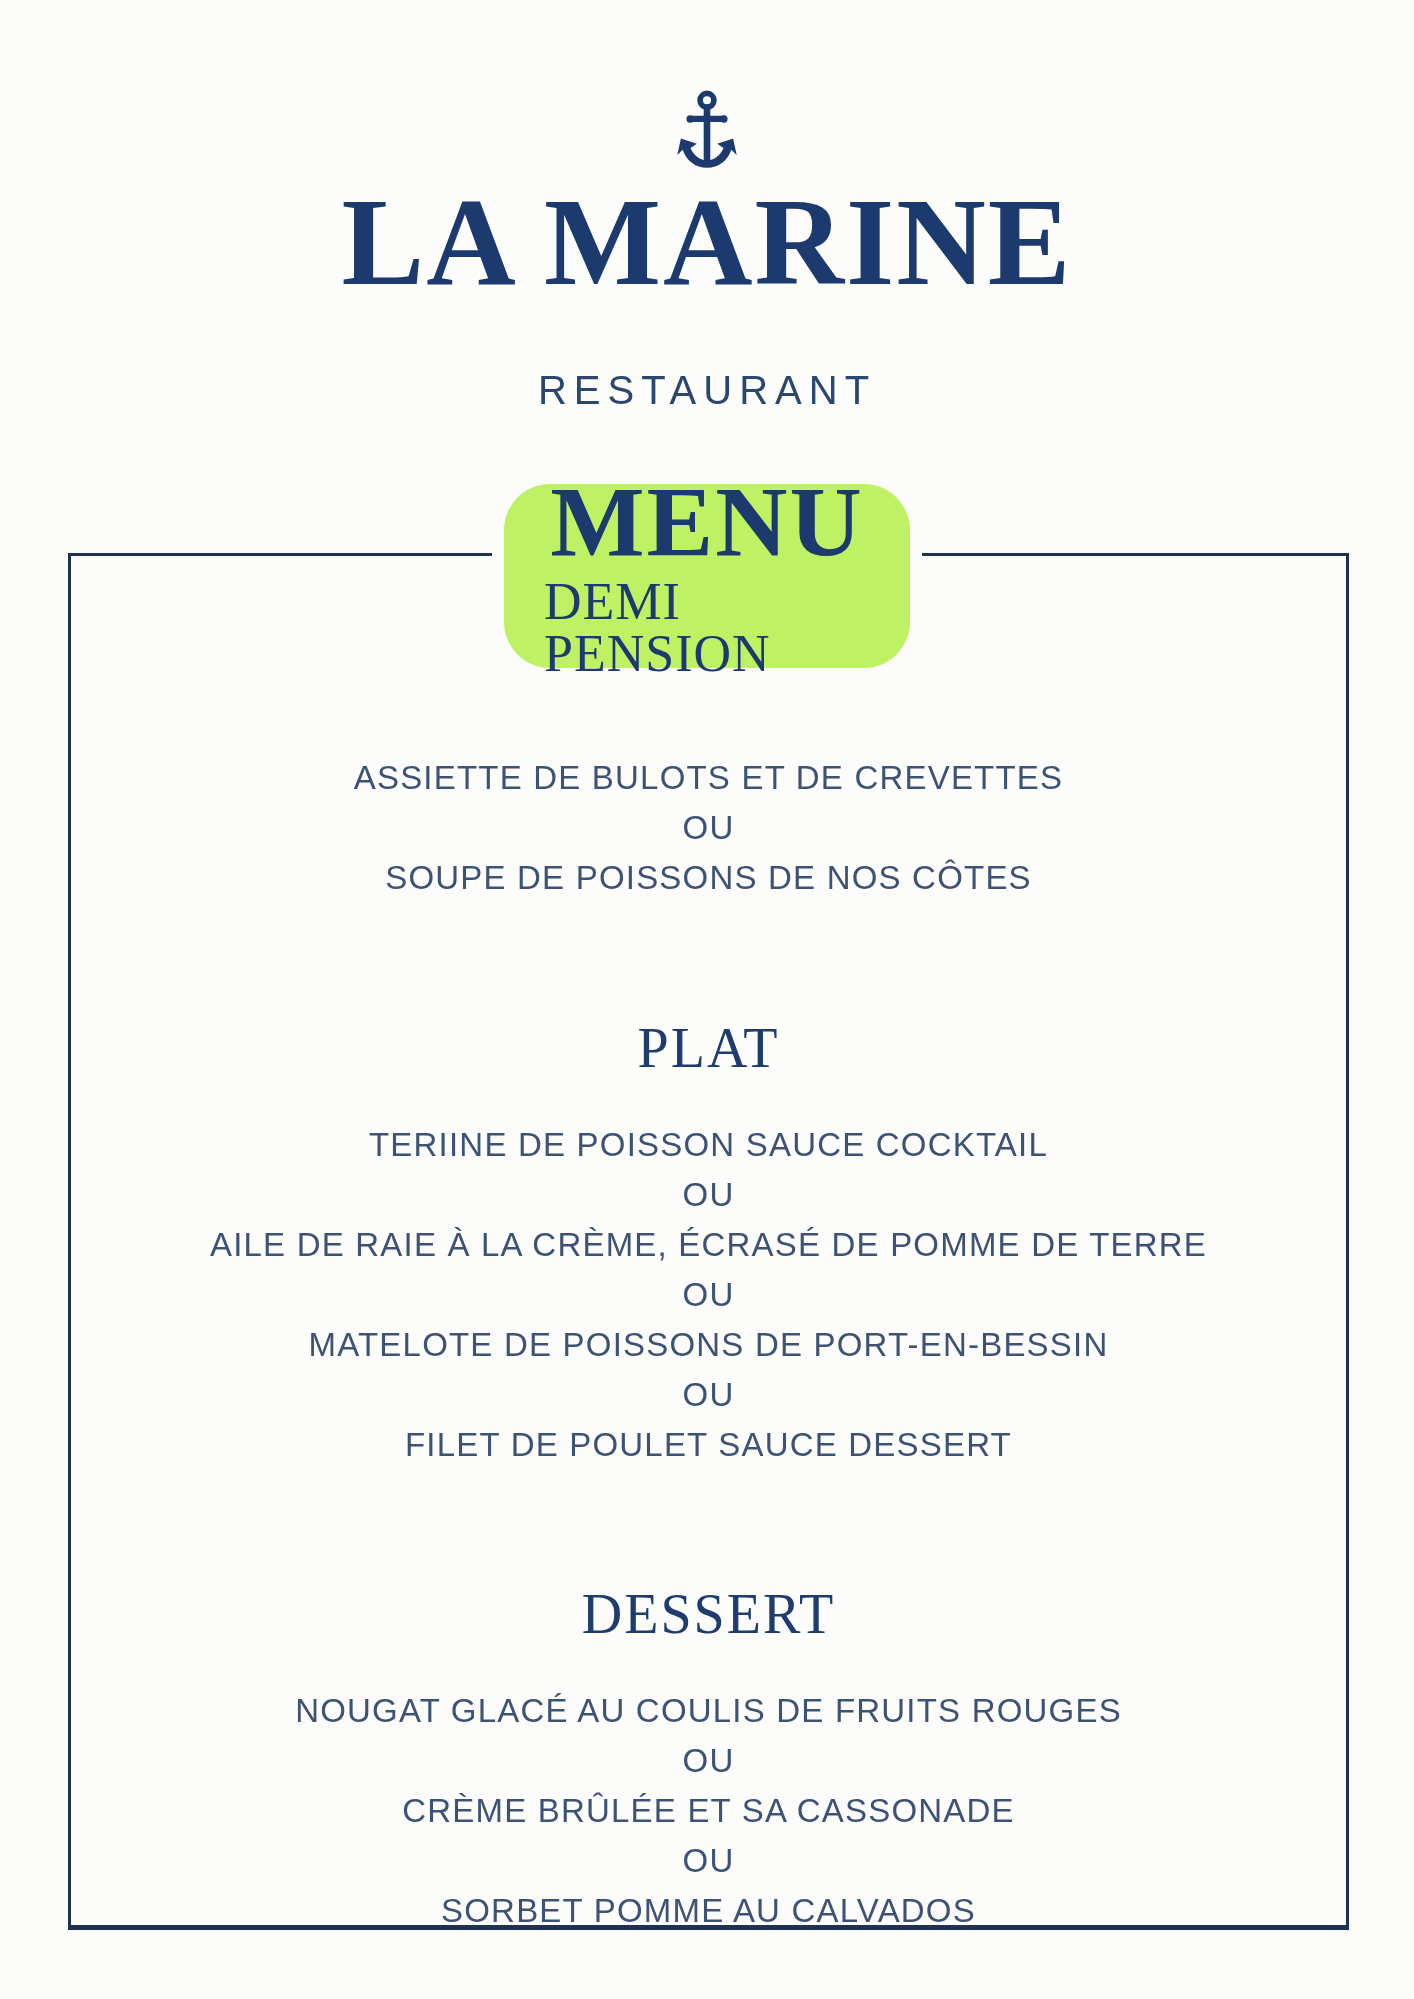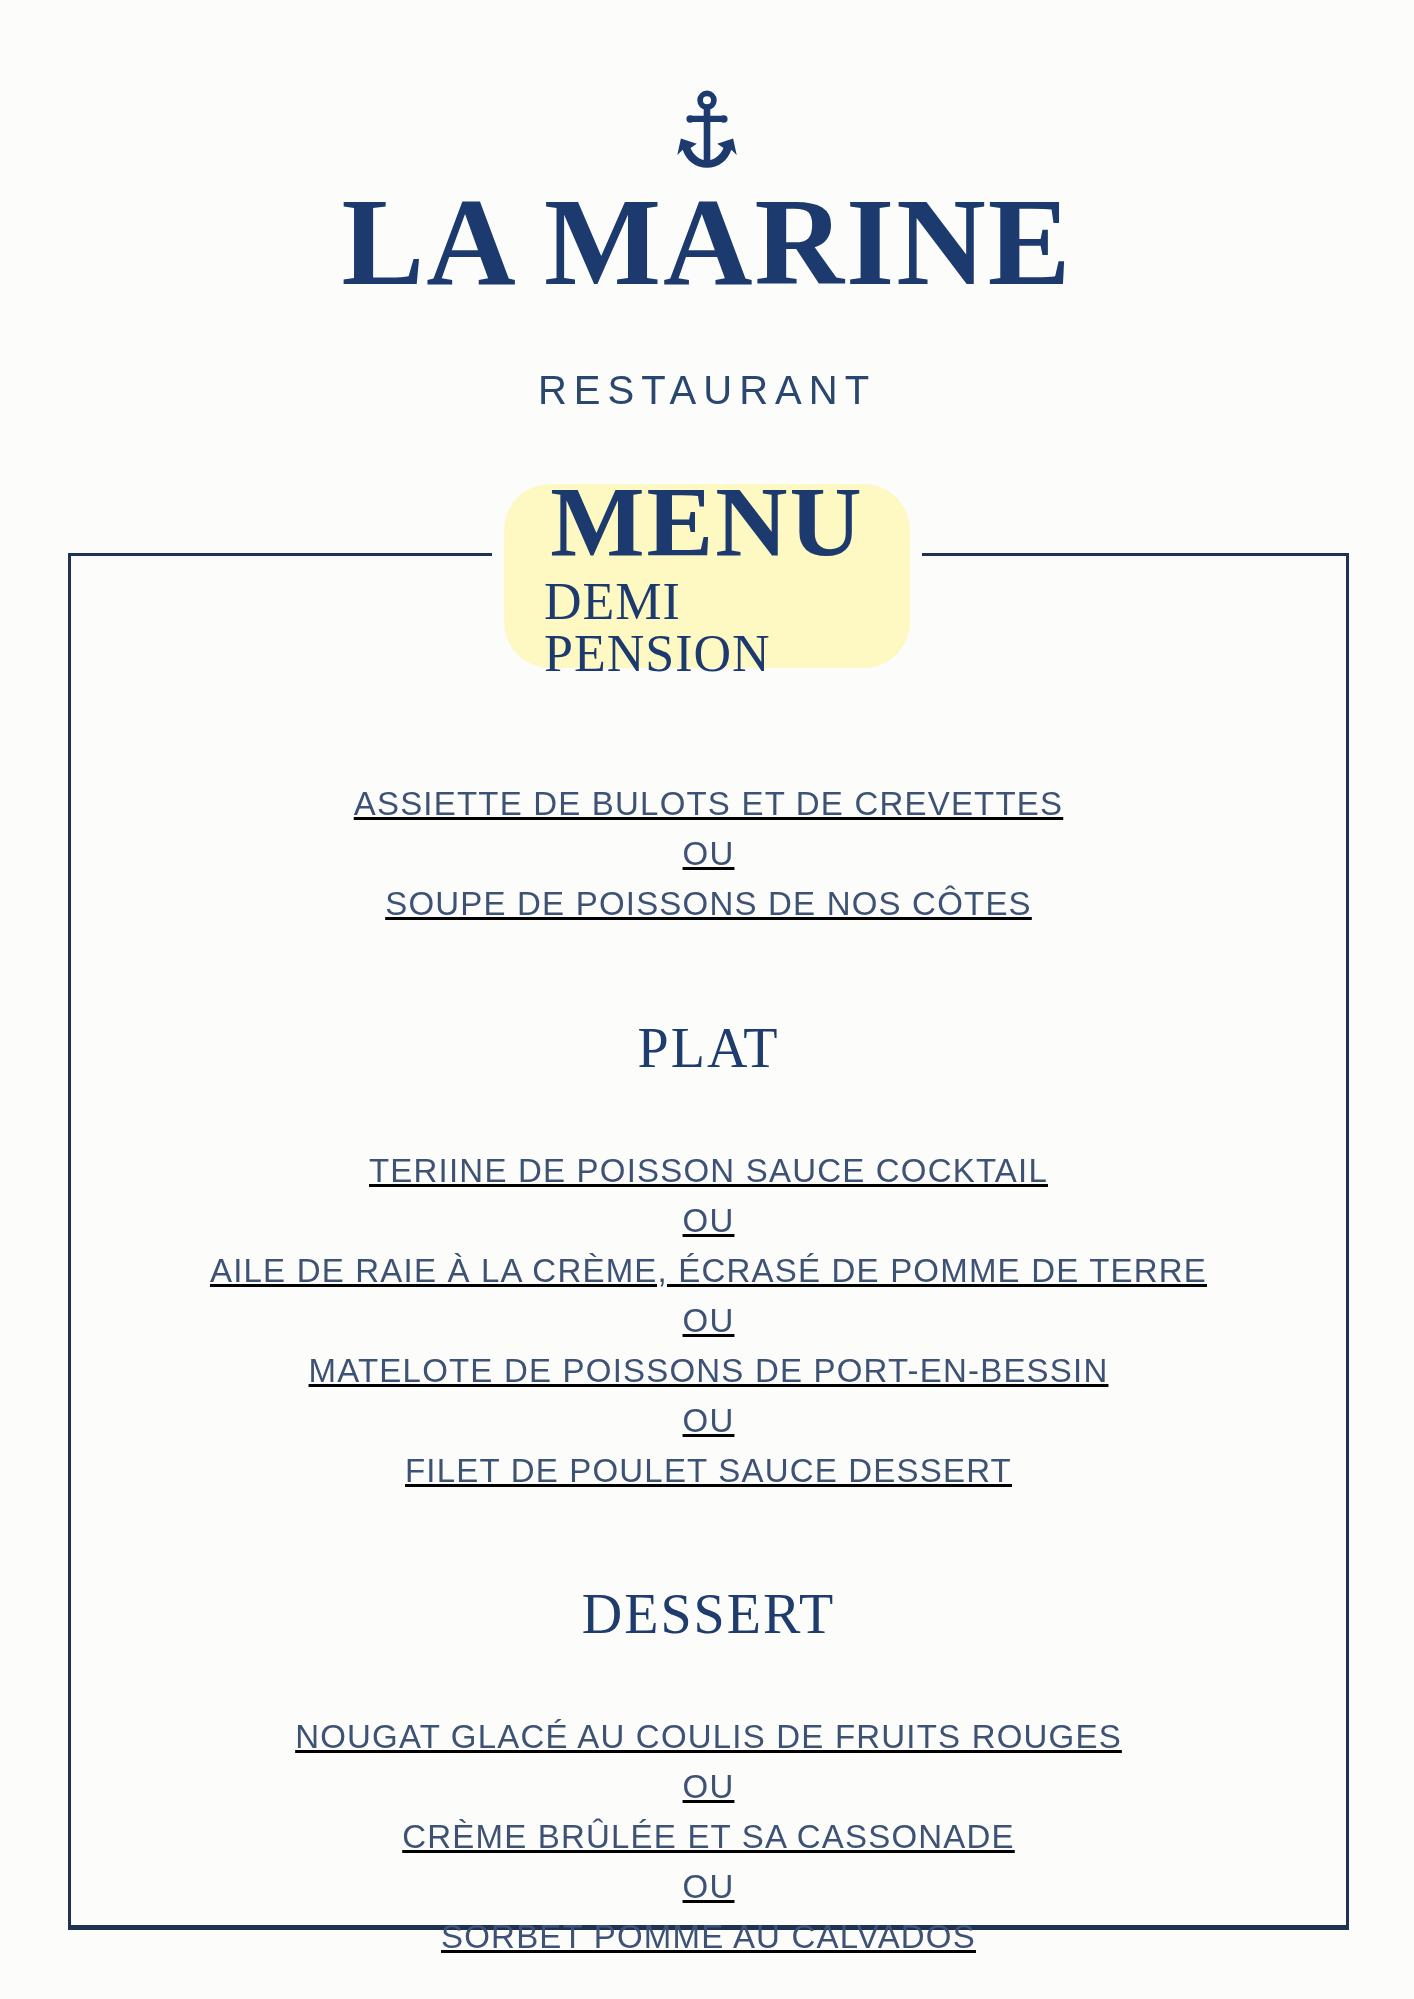--- a/index.html
+++ b/index.html
@@ -51,21 +51,21 @@
     border: 3px solid #203252;
     border-bottom-width: 5px;
   }
 
   
   .badge {
     position: absolute;
     top: 484px; left: 50%;
     transform: translateX(-50%);
     width: 406px; height: 184px;
-    background: #fef9c3;
+    background: #bef264;
     border-radius: 46px;
     box-shadow: 0 0 0 12px #fcfcfa;
     display: flex;
     flex-direction: column;
     align-items: center;
     justify-content: center;
     gap: 4px;
   }
   .badge-title {
     font-family: "Liberation Serif", serif;
@@ -96,21 +96,21 @@
   .section-dessert { top: 1586px; }
   .section-heading {
     font-family: "Liberation Serif", serif;
     font-weight: 400;
     font-size: 56px;
     line-height: 1;
     letter-spacing: 2px;
     color: #1e3c6d;
     margin: 0;
   }
-  .section-items { margin-top: 70px; text-decoration: underline; }
+  .section-items { margin-top: 44px; }
   .menu-item {
     font-size: 33px;
     line-height: 50px;
     letter-spacing: 1.2px;
     color: #3d5274;
   }
 </style>
 </head>
 <body>
 

